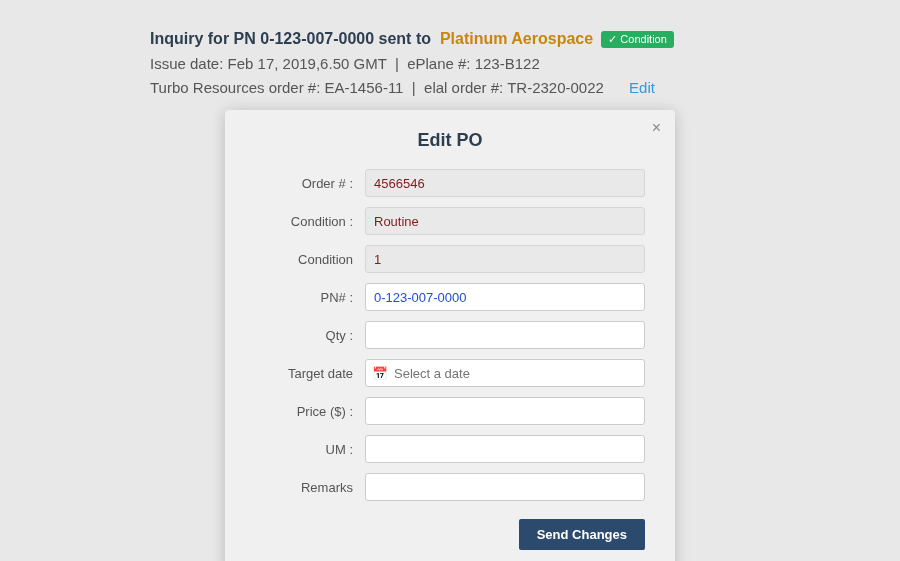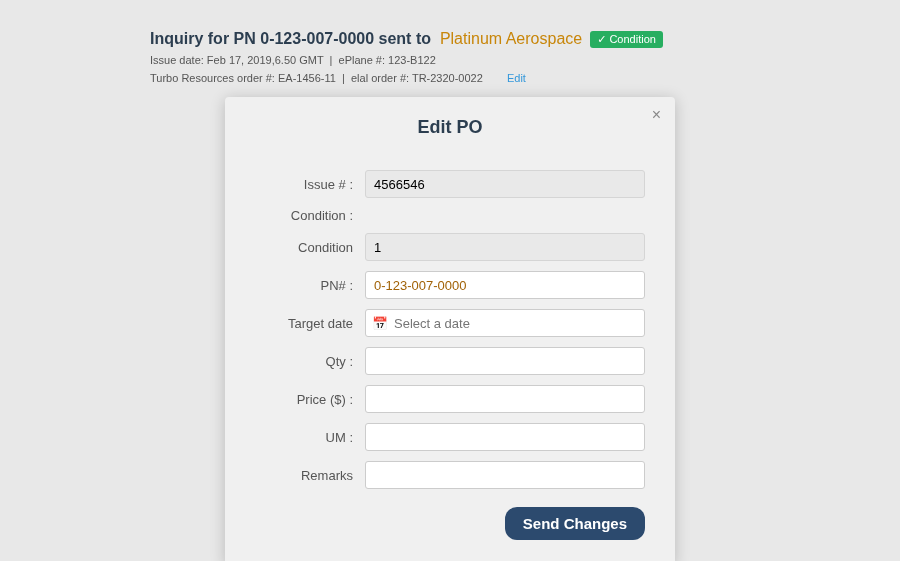--- a/index.html
+++ b/index.html
@@ -29,40 +29,40 @@
     }
 
     .header-title {
       font-size: 16px;
       font-weight: bold;
       color: #2c3e50;
     }
 
     .company-name {
       color: #c8860a;
-      font-weight: normal;
+      font-weight: bold;
     }
 
     .verified-badge {
       background: #27ae60;
       color: white;
       font-size: 11px;
       padding: 2px 7px;
       border-radius: 3px;
       display: flex;
       align-items: center;
       gap: 3px;
     }
 
     .verified-check {
       font-size: 11px;
     }
 
     .header-meta {
-      font-size: 11px;
+      font-size: 15px;
       color: #555;
       line-height: 1.6;
     }
 
     .edit-link {
       color: #3498db;
       cursor: pointer;
       text-decoration: none;
       margin-left: 21px;
     }
@@ -87,21 +87,21 @@
       background: none;
       border: none;
       line-height: 1;
     }
 
     .modal-title {
       text-align: center;
       font-size: 18px;
       font-weight: bold;
       color: #2c3e50;
-      margin-bottom: 32px;
+      margin-bottom: 18px;
     }
 
     .form-row {
       display: flex;
       align-items: center;
       margin-bottom: 10px;
     }
 
     .form-label {
       width: 110px;
@@ -113,27 +113,27 @@
     }
 
     .form-input {
       flex: 1;
       height: 28px;
       border: 1px solid #ccc;
       border-radius: 3px;
       padding: 0 8px;
       font-size: 13px;
       background: white;
-      color: #a16207;
+      color: #1d4ed8;
       outline: none;
     }
 
     .form-input.disabled {
       background: #e9e9e9;
-      color: #000000;
+      color: #7f1d1d;
       border-color: #d5d5d5;
     }
 
     .date-input-wrapper {
       flex: 1;
       position: relative;
     }
 
     .date-input-wrapper input {
       width: 100%;
@@ -155,23 +155,23 @@
       color: #3498db;
       font-size: 13px;
     }
 
     .send-btn {
       display: block;
       margin: 18px 0 0 auto;
       background: #2c4a6e;
       color: white;
       border: none;
-      border-radius: 12px;
+      border-radius: 2px;
       padding: 8px 18px;
-      font-size: 15px;
+      font-size: 13px;
       cursor: pointer;
       font-weight: bold;
     }
   </style>
 </head>
 <body>
 
 <div class="page-header">
   <div class="header-title-row">
     <span class="header-title">
@@ -194,52 +194,53 @@
     <a class="edit-link">Edit</a>
   </div>
 </div>
 
 <div class="modal-overlay">
   <button class="modal-close">×</button>
 
   <div class="modal-title">Edit PO</div>
 
   <div class="form-row">
-    <label class="form-label">Issue # :</label>
+    <label class="form-label">Order # :</label>
     <input class="form-input disabled" type="text" readonly="" value="4566546" style="">
   </div>
 
   <div class="form-row">
     <label class="form-label">Condition :</label>
+    <input class="form-input disabled" type="text" readonly="" value="Routine" style="">
   </div>
 
   <div class="form-row">
     <label class="form-label">Condition</label>
     <input class="form-input disabled" type="text" readonly="" value="1" style="">
   </div>
 
   <div class="form-row">
     <label class="form-label">PN# :</label>
     <input class="form-input" type="text" value="0-123-007-0000" style="">
+  </div>
+
+  <div class="form-row">
+    <label class="form-label">Qty :</label>
+    <input class="form-input" type="text" value="" style="">
   </div>
 
   <div class="form-row">
     <label class="form-label">Target date</label>
     <div class="date-input-wrapper">
       <span class="calendar-icon">📅</span>
       <input type="text" placeholder="Select a date" style="">
     </div>
   </div>
 
   <div class="form-row">
-    <label class="form-label">Qty :</label>
-    <input class="form-input" type="text" value="" style="">
-  </div>
-
-  <div class="form-row">
     <label class="form-label">Price ($) :</label>
     <input class="form-input" type="text" value="" style="">
   </div>
 
   <div class="form-row">
     <label class="form-label">UM :</label>
     <input class="form-input" type="text" value="" style="">
   </div>
 
   <div class="form-row">

